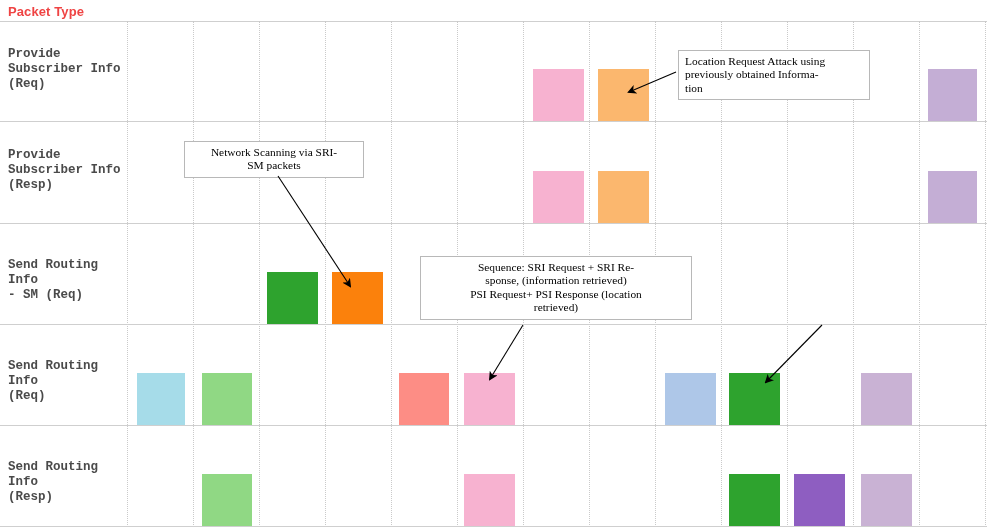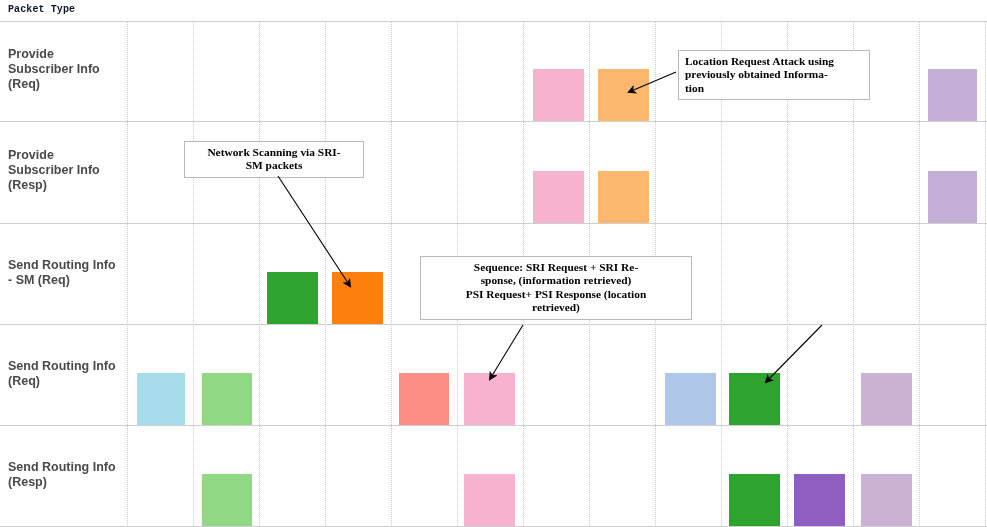--- a/index.html
+++ b/index.html
@@ -9,55 +9,55 @@
     font-family:"Liberation Serif", serif;
     overflow:hidden;
     position:relative;
   }
   #chart{
     position:absolute;left:0;top:0;width:987px;height:527px;
   }
   
   .col-header{
     position:absolute;left:8px;top:4px;
-    font-family:Liberation Mono, monospace;
-    font-weight:bold;font-size:10px;color:#0f172a;
+    font-family:Liberation Sans, sans-serif;
+    font-weight:bold;font-size:13px;color:#ef4444;
     letter-spacing:.1px;
   }
   .header-rule{
     position:absolute;left:0;top:21px;width:987px;height:1px;
     background:#cfcfcf;
   }
   
   .vgrid{
     position:absolute;top:21px;height:506px;width:0px;
     border-left:1px dotted #cacaca;
   }
   .hrule{
     position:absolute;left:0;width:987px;height:1px;background:#cfcfcf;
   }
   
   .row-label{
     position:absolute;left:8px;
     width:120px;
-    font-family:Liberation Sans, sans-serif;
+    font-family:Liberation Mono, monospace;
     font-weight:bold;font-size:12.5px;line-height:15px;
     color:#4a4a4a;
   }
   
   .blk{
     position:absolute;
   }
   
   .anno{
     position:absolute;
     background:#ffffff;
     border:1px solid #b8b8b8;
     font-family:"Liberation Serif", serif;
-    font-weight:bold;font-size:11.4px;line-height:13.4px;
+    font-weight:normal;font-size:11.4px;line-height:13.4px;
     color:#000;
     box-sizing:border-box;
     padding:4px 6px;
   }
   .anno.center{text-align:center;}
   .anno.left{text-align:left;}
   svg.arrows{
     position:absolute;left:0;top:0;width:987px;height:527px;
     pointer-events:none;
   }

